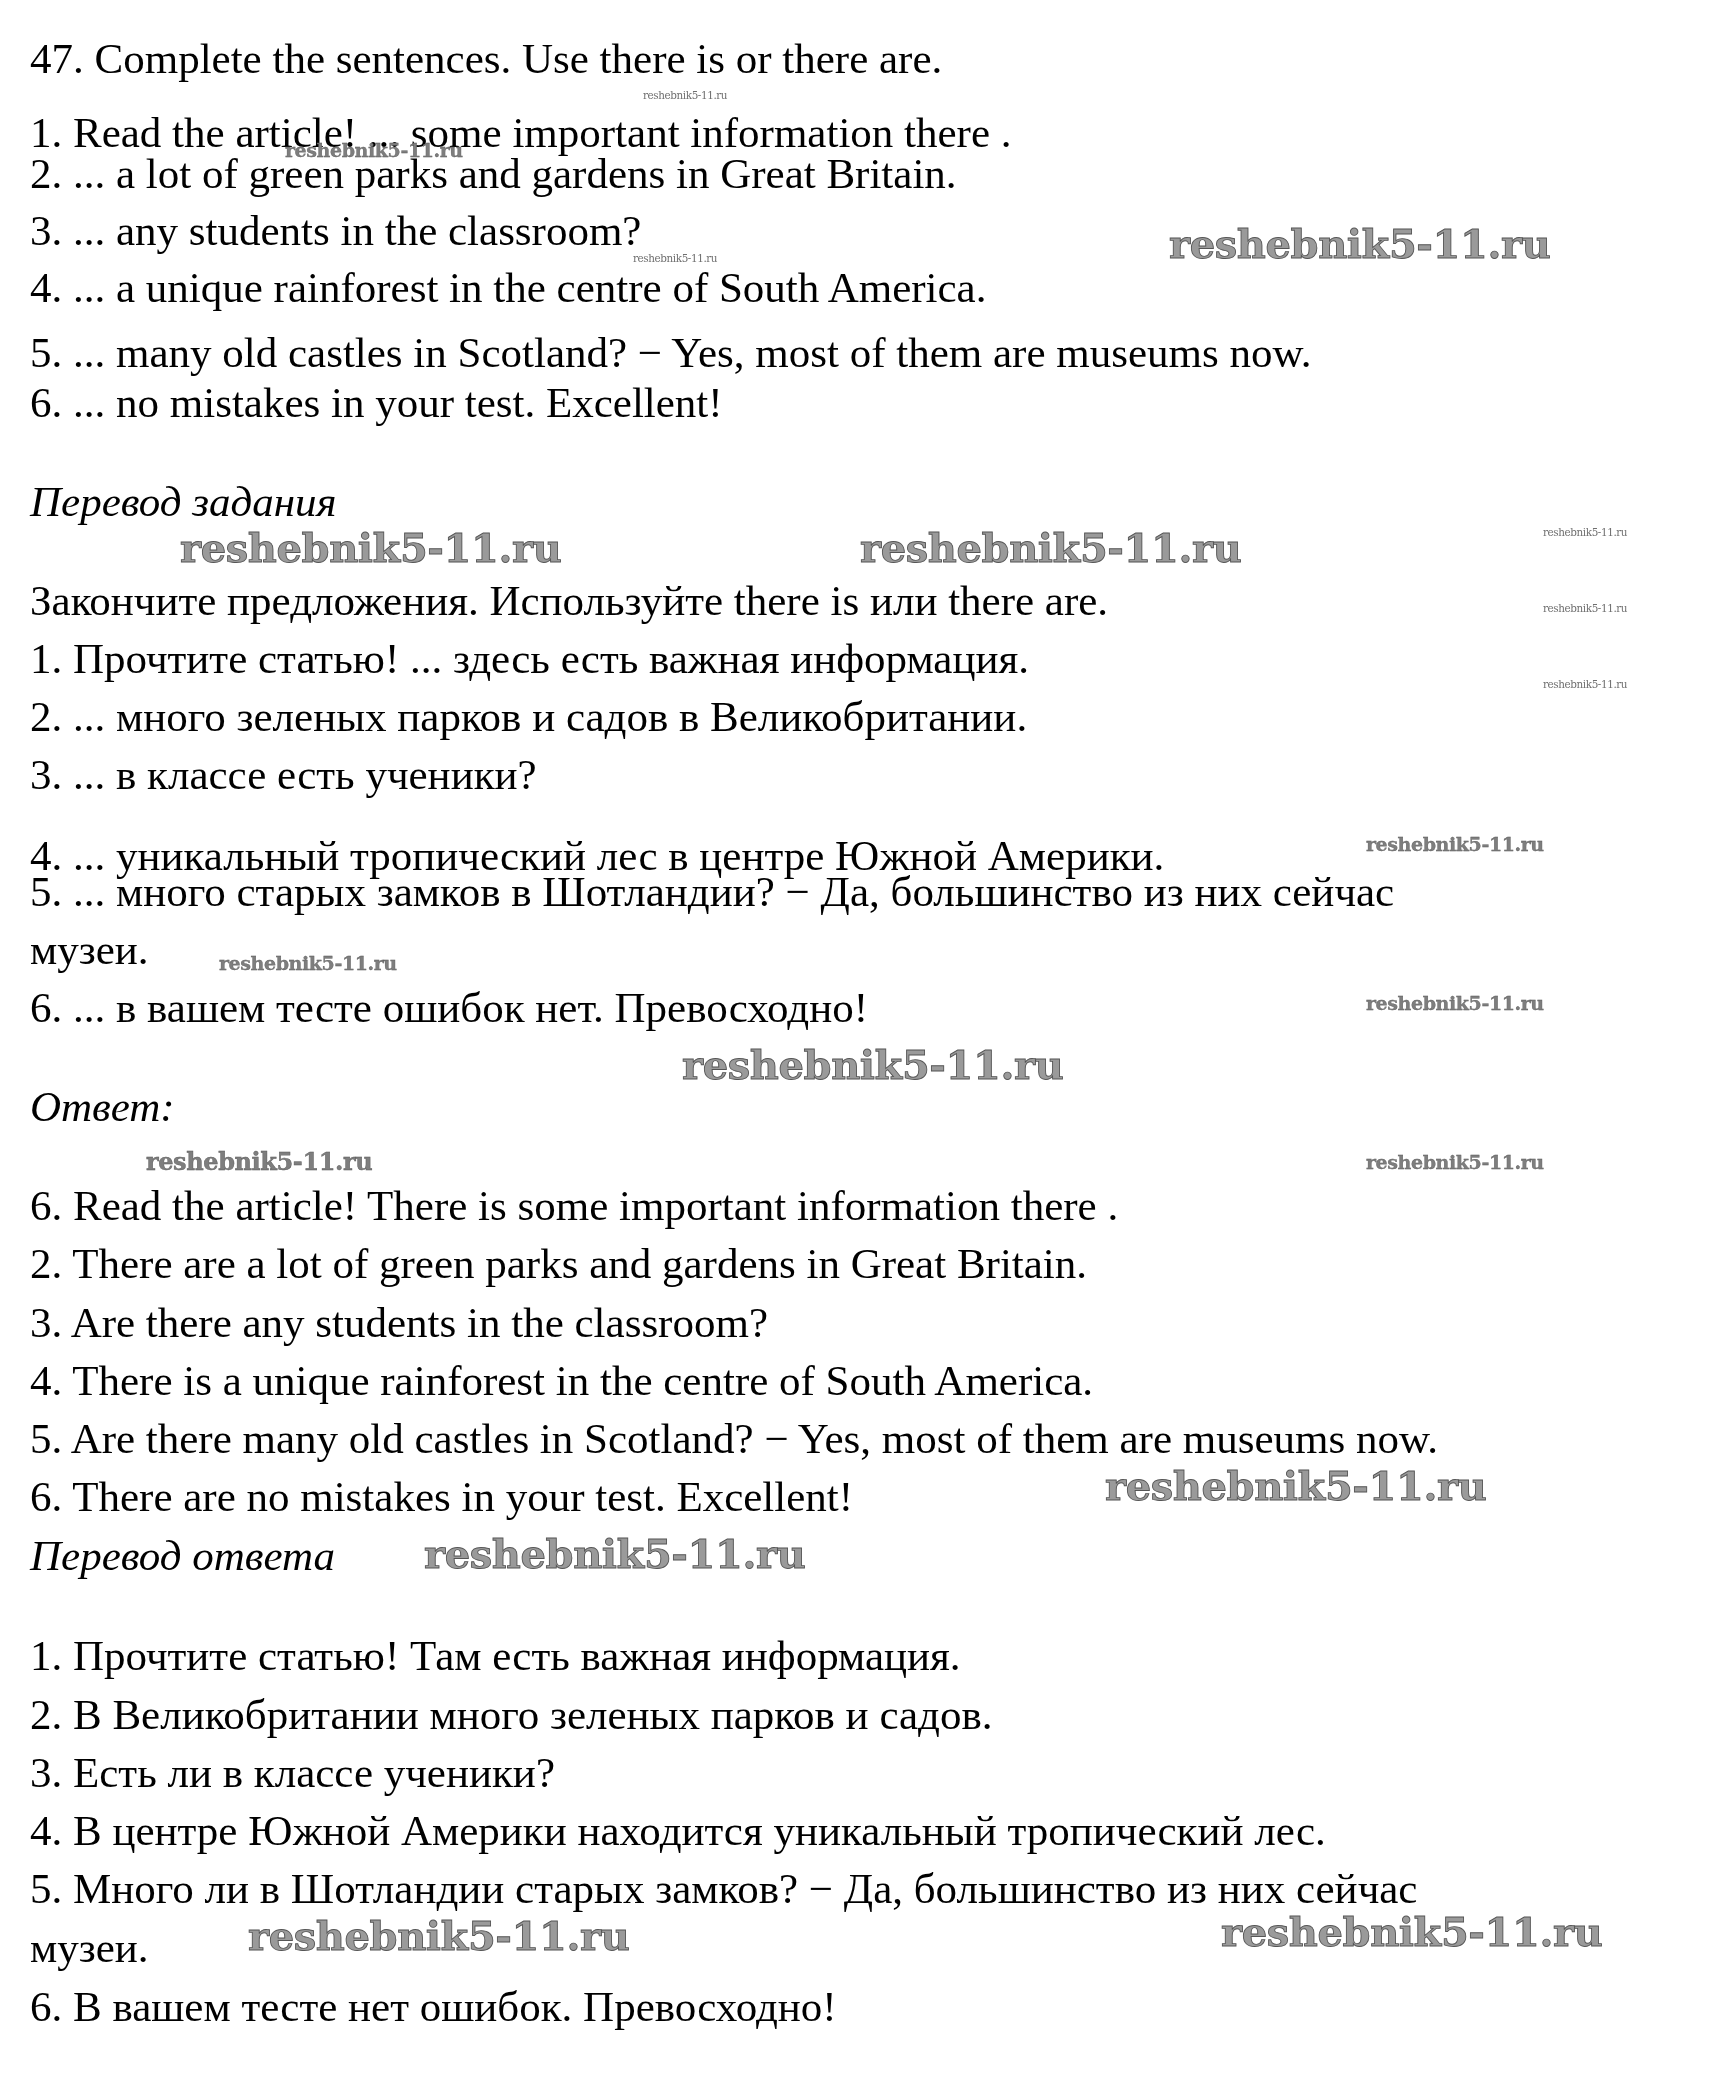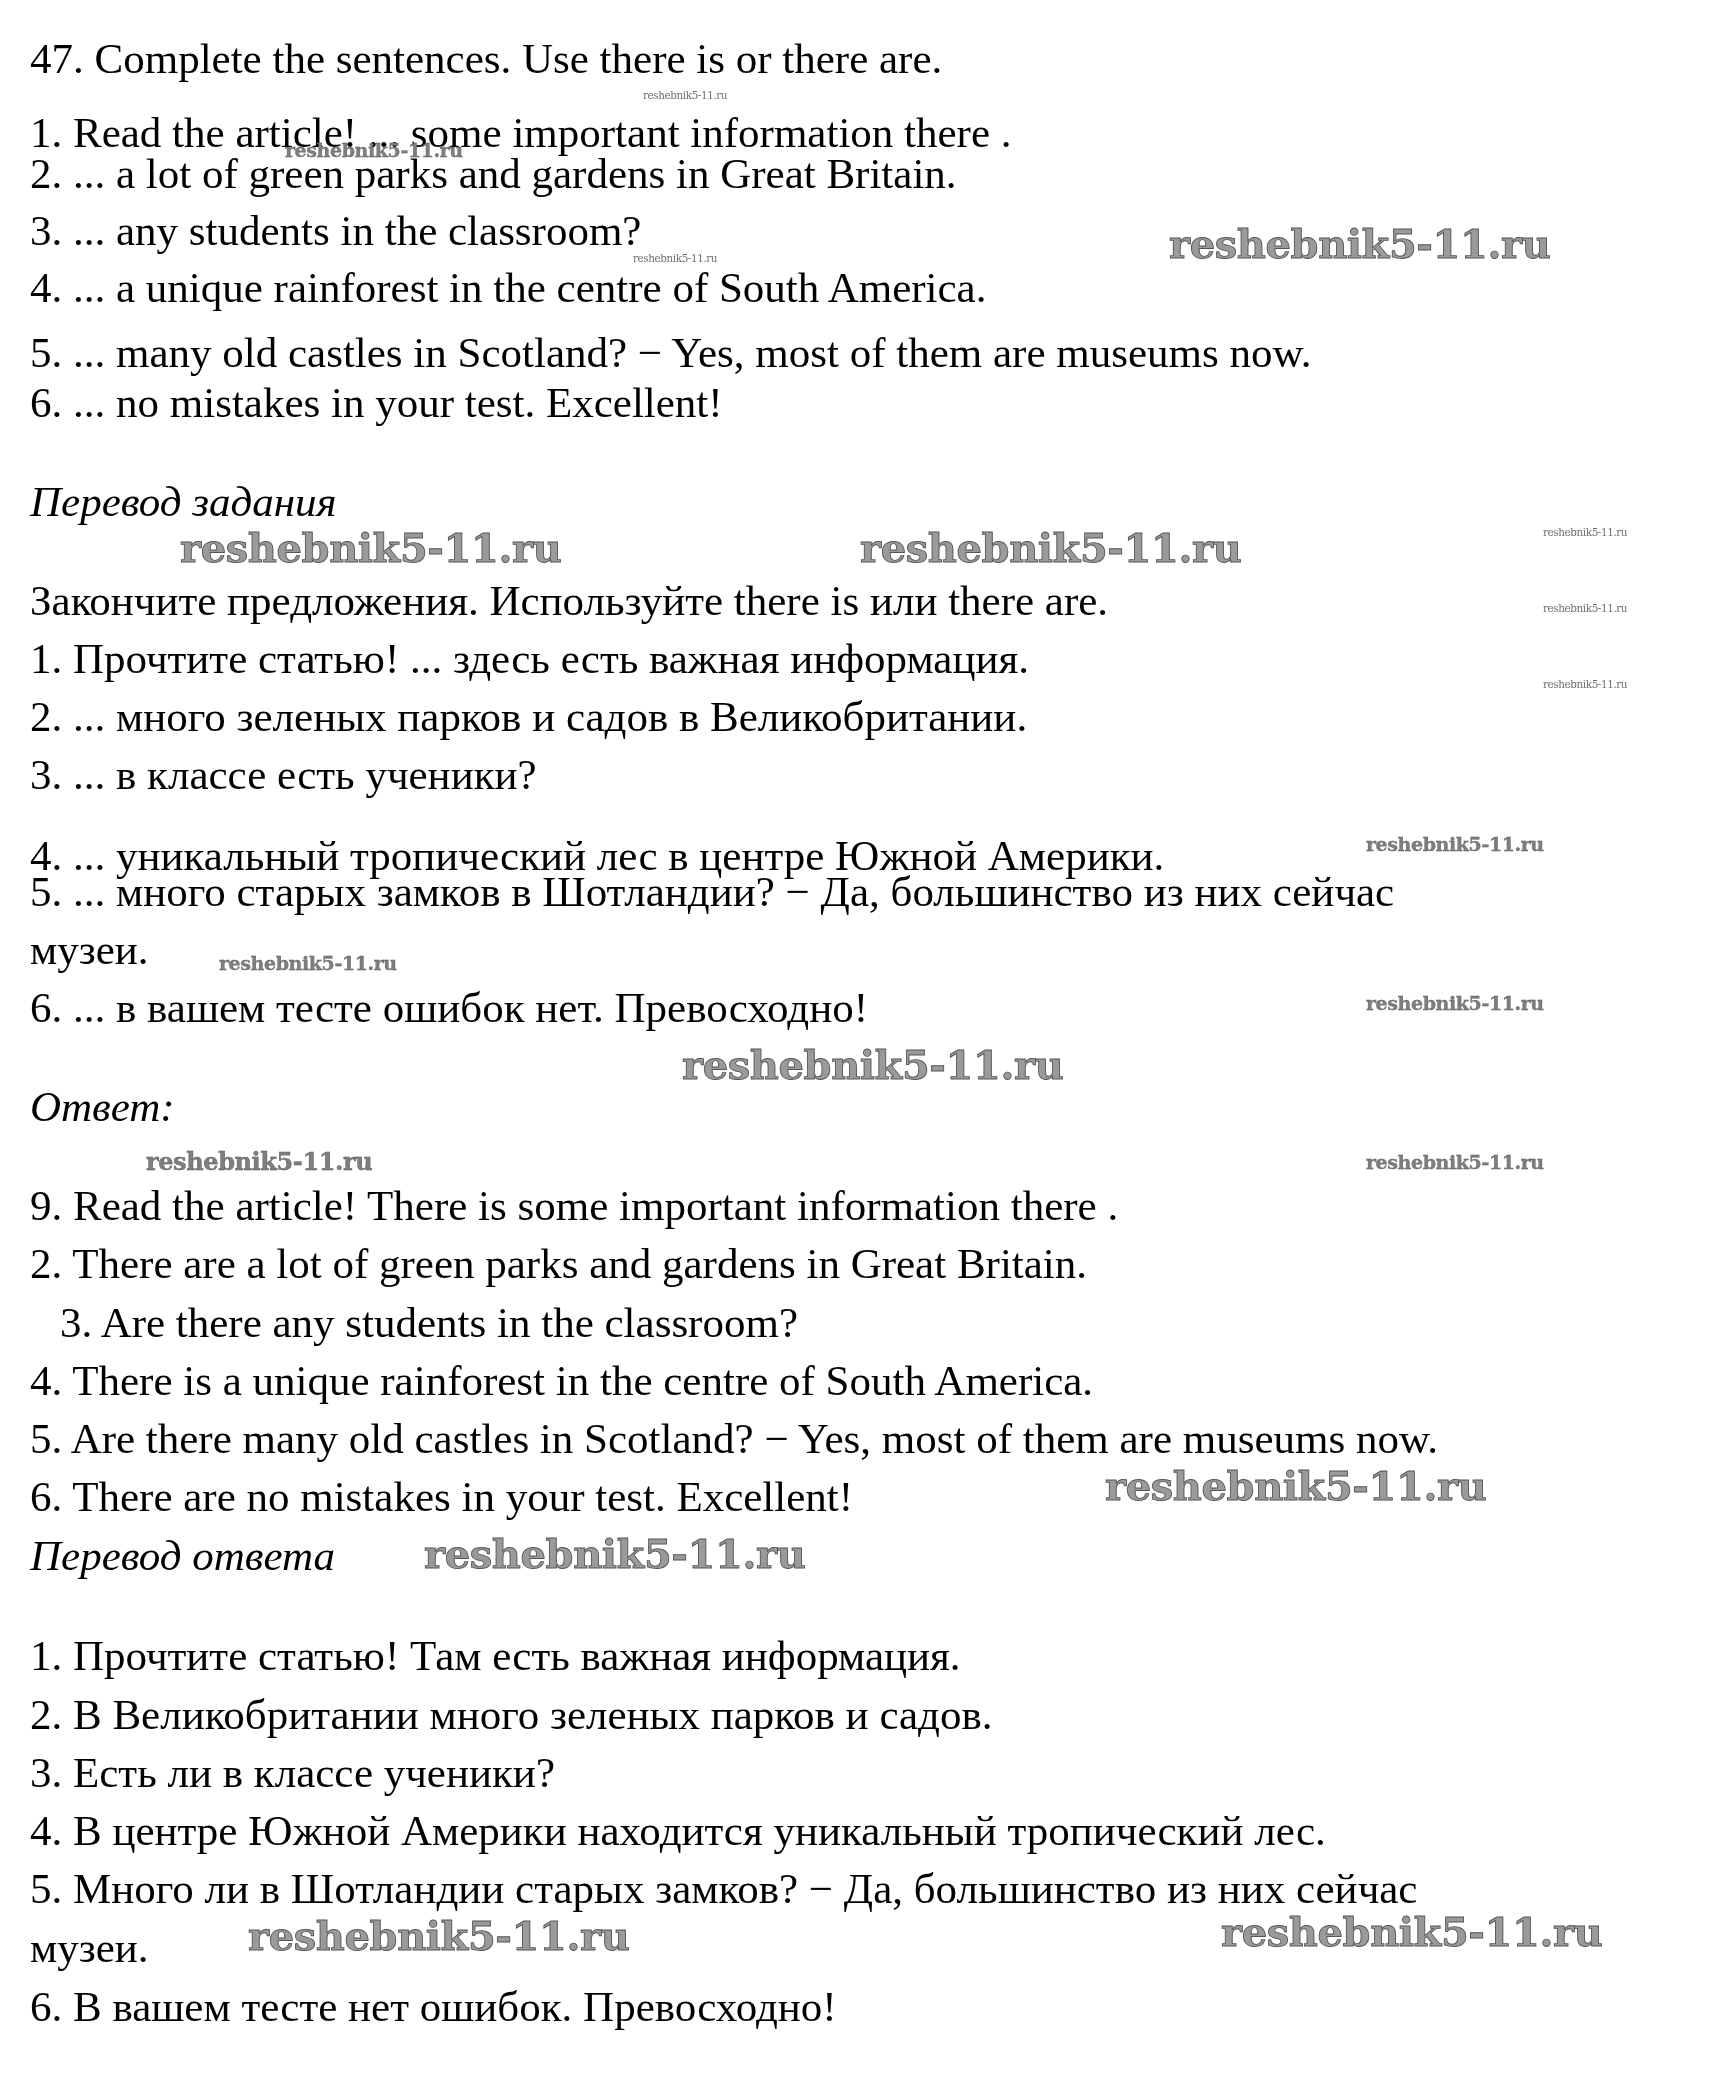--- a/index.html
+++ b/index.html
@@ -41,23 +41,23 @@
   <div class="line ital" style="top:476px;">Перевод задания</div>
   <div class="line reg" style="top:633px;">1. Прочтите статью! ... здесь есть важная информация.</div>
   <div class="line reg" style="top:691px;">2. ... много зеленых парков и садов в Великобритании.</div>
   <div class="line reg" style="top:749px;text-align:center;">3. ... в классе есть ученики?</div>
   <div class="line reg" style="top:830px;">4. ... уникальный тропический лес в центре Южной Америки.</div>
   <div class="line reg" style="top:866px;">5. ... много старых замков в Шотландии? − Да, большинство из них сейчас</div>
   <div class="line reg" style="top:924px;">музеи.</div>
   <div class="line reg" style="top:982px;">6. ... в вашем тесте ошибок нет. Превосходно!</div>
 
   <div class="line ital" style="top:1081px;">Ответ:</div>
-  <div class="line reg" style="top:1180px;">9. Read the article! There is some important information there .</div>
+  <div class="line reg" style="top:1180px;">6. Read the article! There is some important information there .</div>
   <div class="line reg" style="top:1238px;">2. There are a lot of green parks and gardens in Great Britain.</div>
-  <div class="line reg" style="top:1297px;margin-left:30px;">3. Are there any students in the classroom?</div>
+  <div class="line reg" style="top:1297px;">3. Are there any students in the classroom?</div>
   <div class="line reg" style="top:1355px;">4. There is a unique rainforest in the centre of South America.</div>
   <div class="line reg" style="top:1413px;">5. Are there many old castles in Scotland? − Yes, most of them are museums now.</div>
   <div class="line reg" style="top:1471px;">6. There are no mistakes in your test. Excellent!</div>
 
   <div class="line ital" style="top:1530px;">Перевод ответа</div>
   <div class="line reg" style="top:1630px;">1. Прочтите статью! Там есть важная информация.</div>
   <div class="line reg" style="top:1689px;">2. В Великобритании много зеленых парков и садов.</div>
   <div class="line reg" style="top:1747px;">3. Есть ли в классе ученики?</div>
   <div class="line reg" style="top:1805px;">4. В центре Южной Америки находится уникальный тропический лес.</div>
   <div class="line reg" style="top:1863px;">5. Много ли в Шотландии старых замков? − Да, большинство из них сейчас</div>

